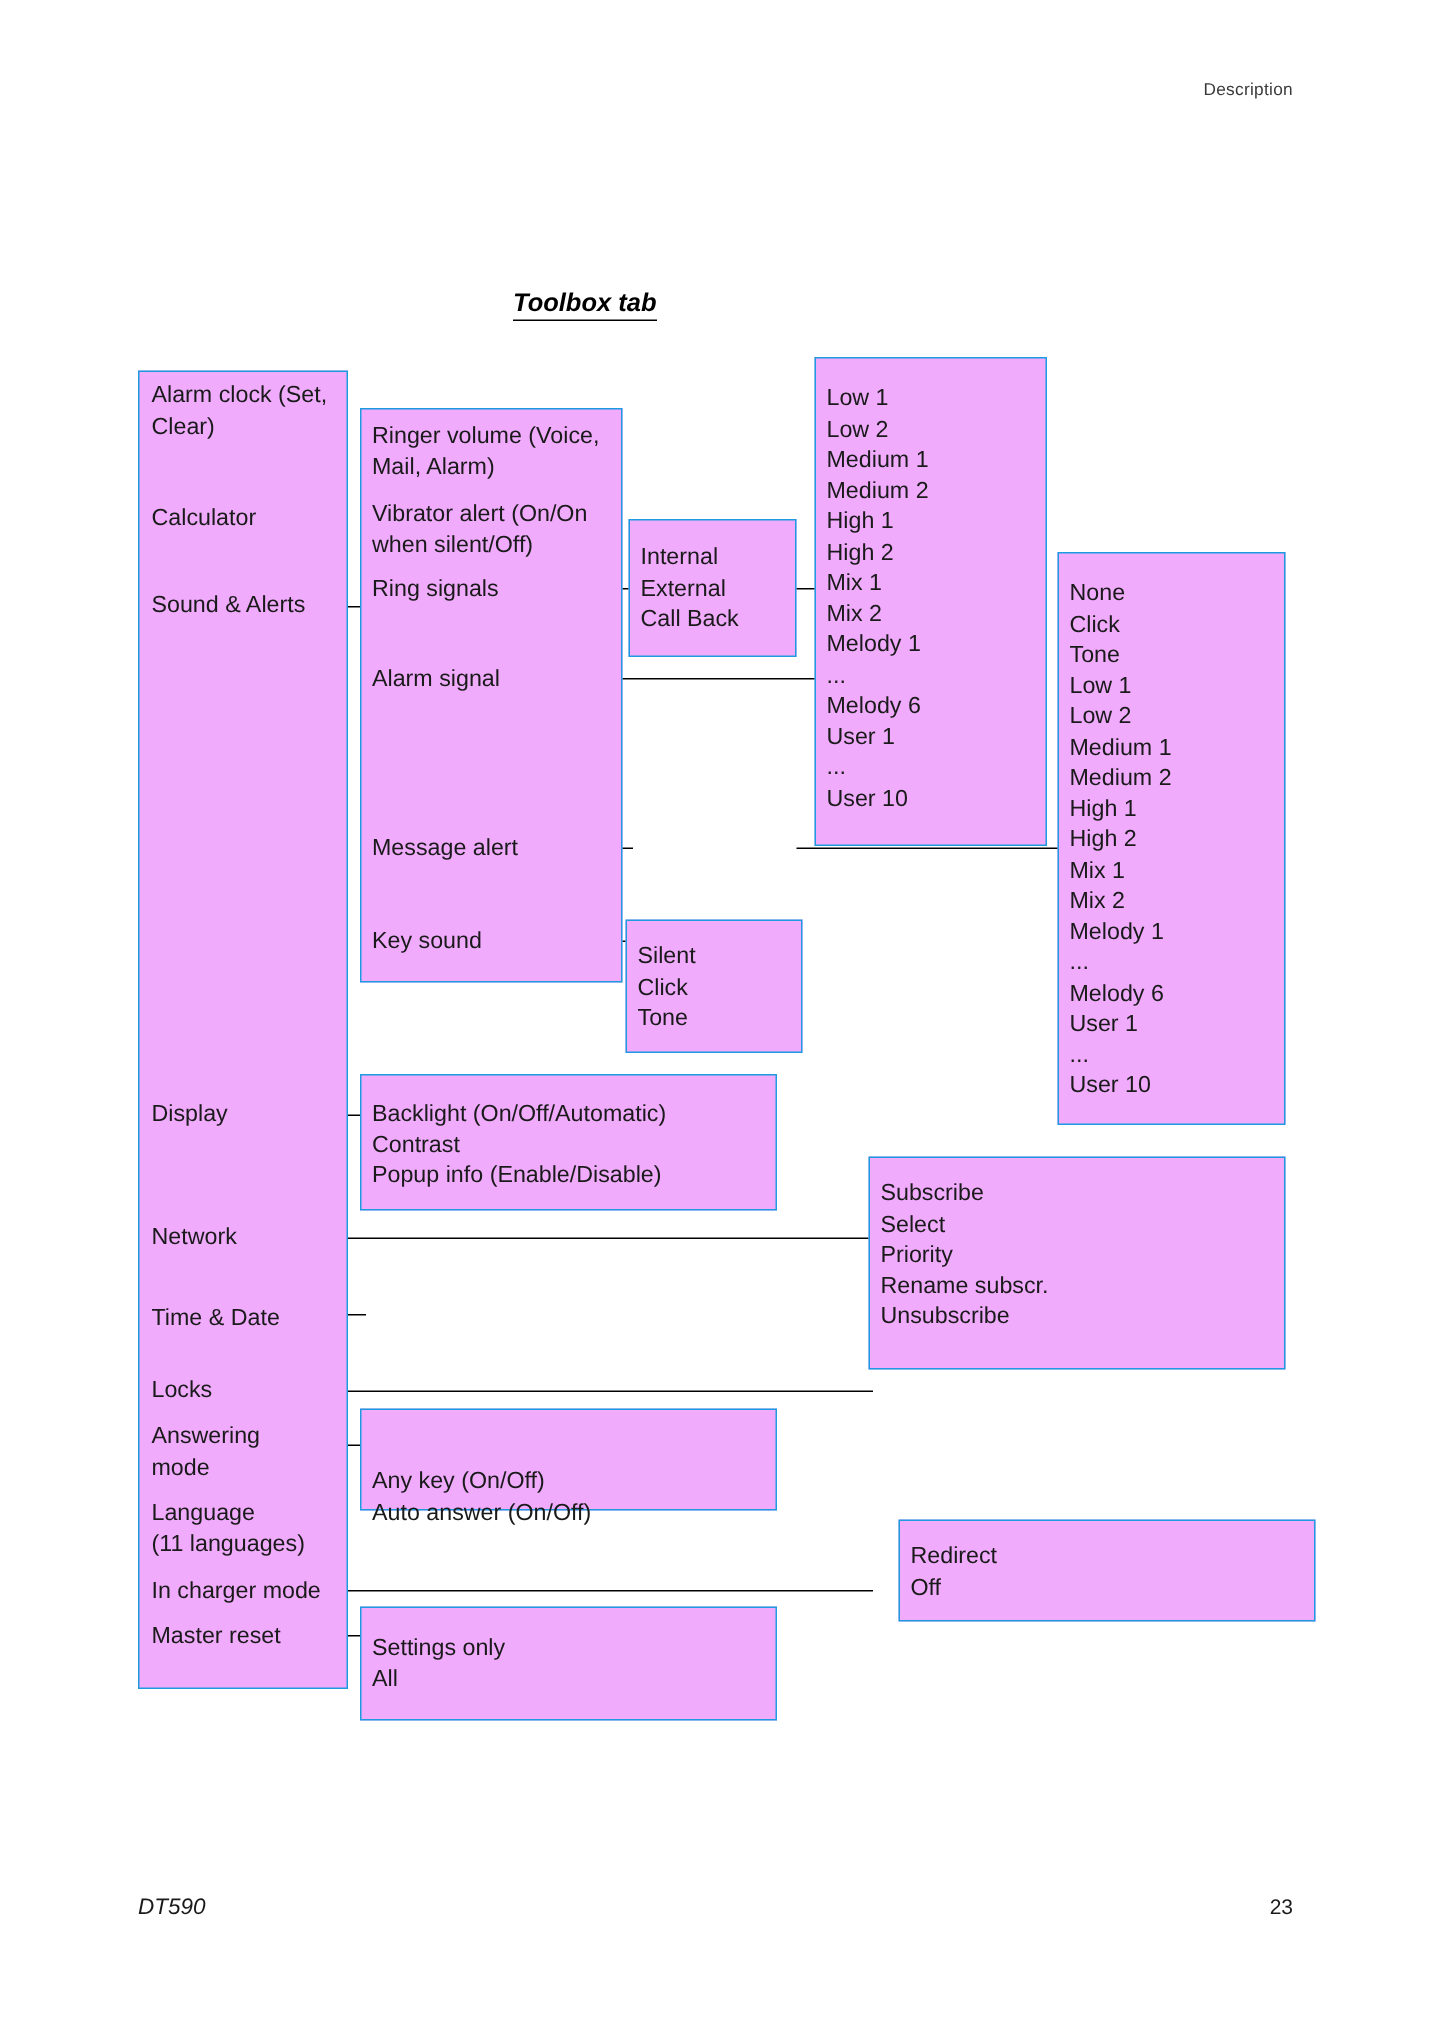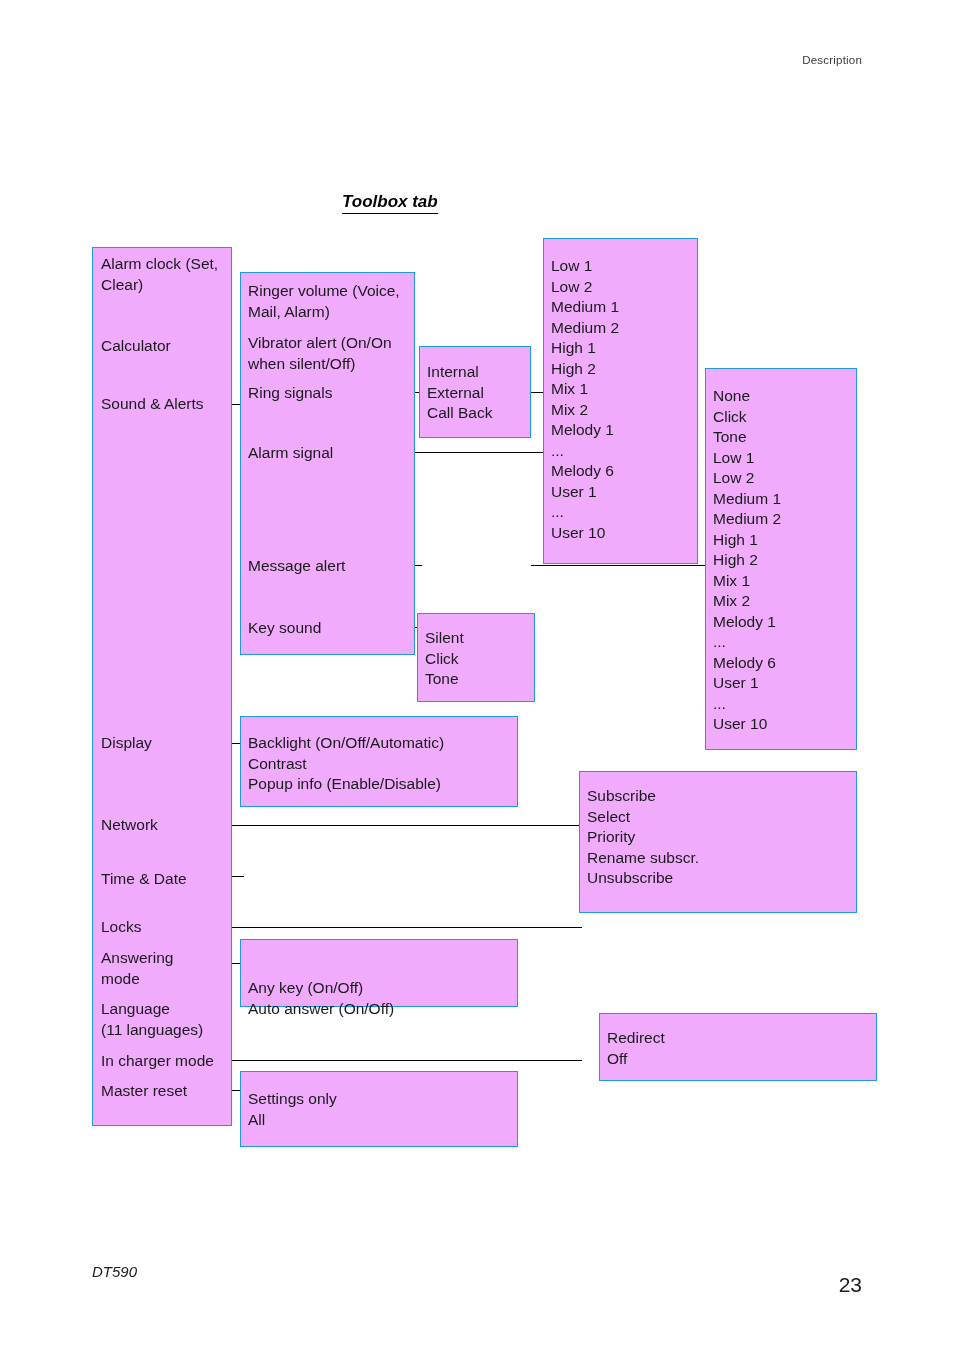--- a/index.html
+++ b/index.html
@@ -32,23 +32,22 @@
     left: 92px;
     top: 1263px;
     font-size: 15px;
     font-style: italic;
     color: #1a1a1a;
   }
   .ftr-right {
     position: absolute;
     right: 92px;
     top: 1263px;
-    font-size: 21px;
-    color: #1a1a1a;
-    margin-top: 10px;
+    font-size: 14px;
+    color: #1a1a1a;
   }
   .chart-title {
     position: absolute;
     left: 342px;
     top: 193px;
     font-size: 17px;
     font-style: italic;
     font-weight: bold;
     color: #000000;
     border-bottom: 1.5px solid #000000;

